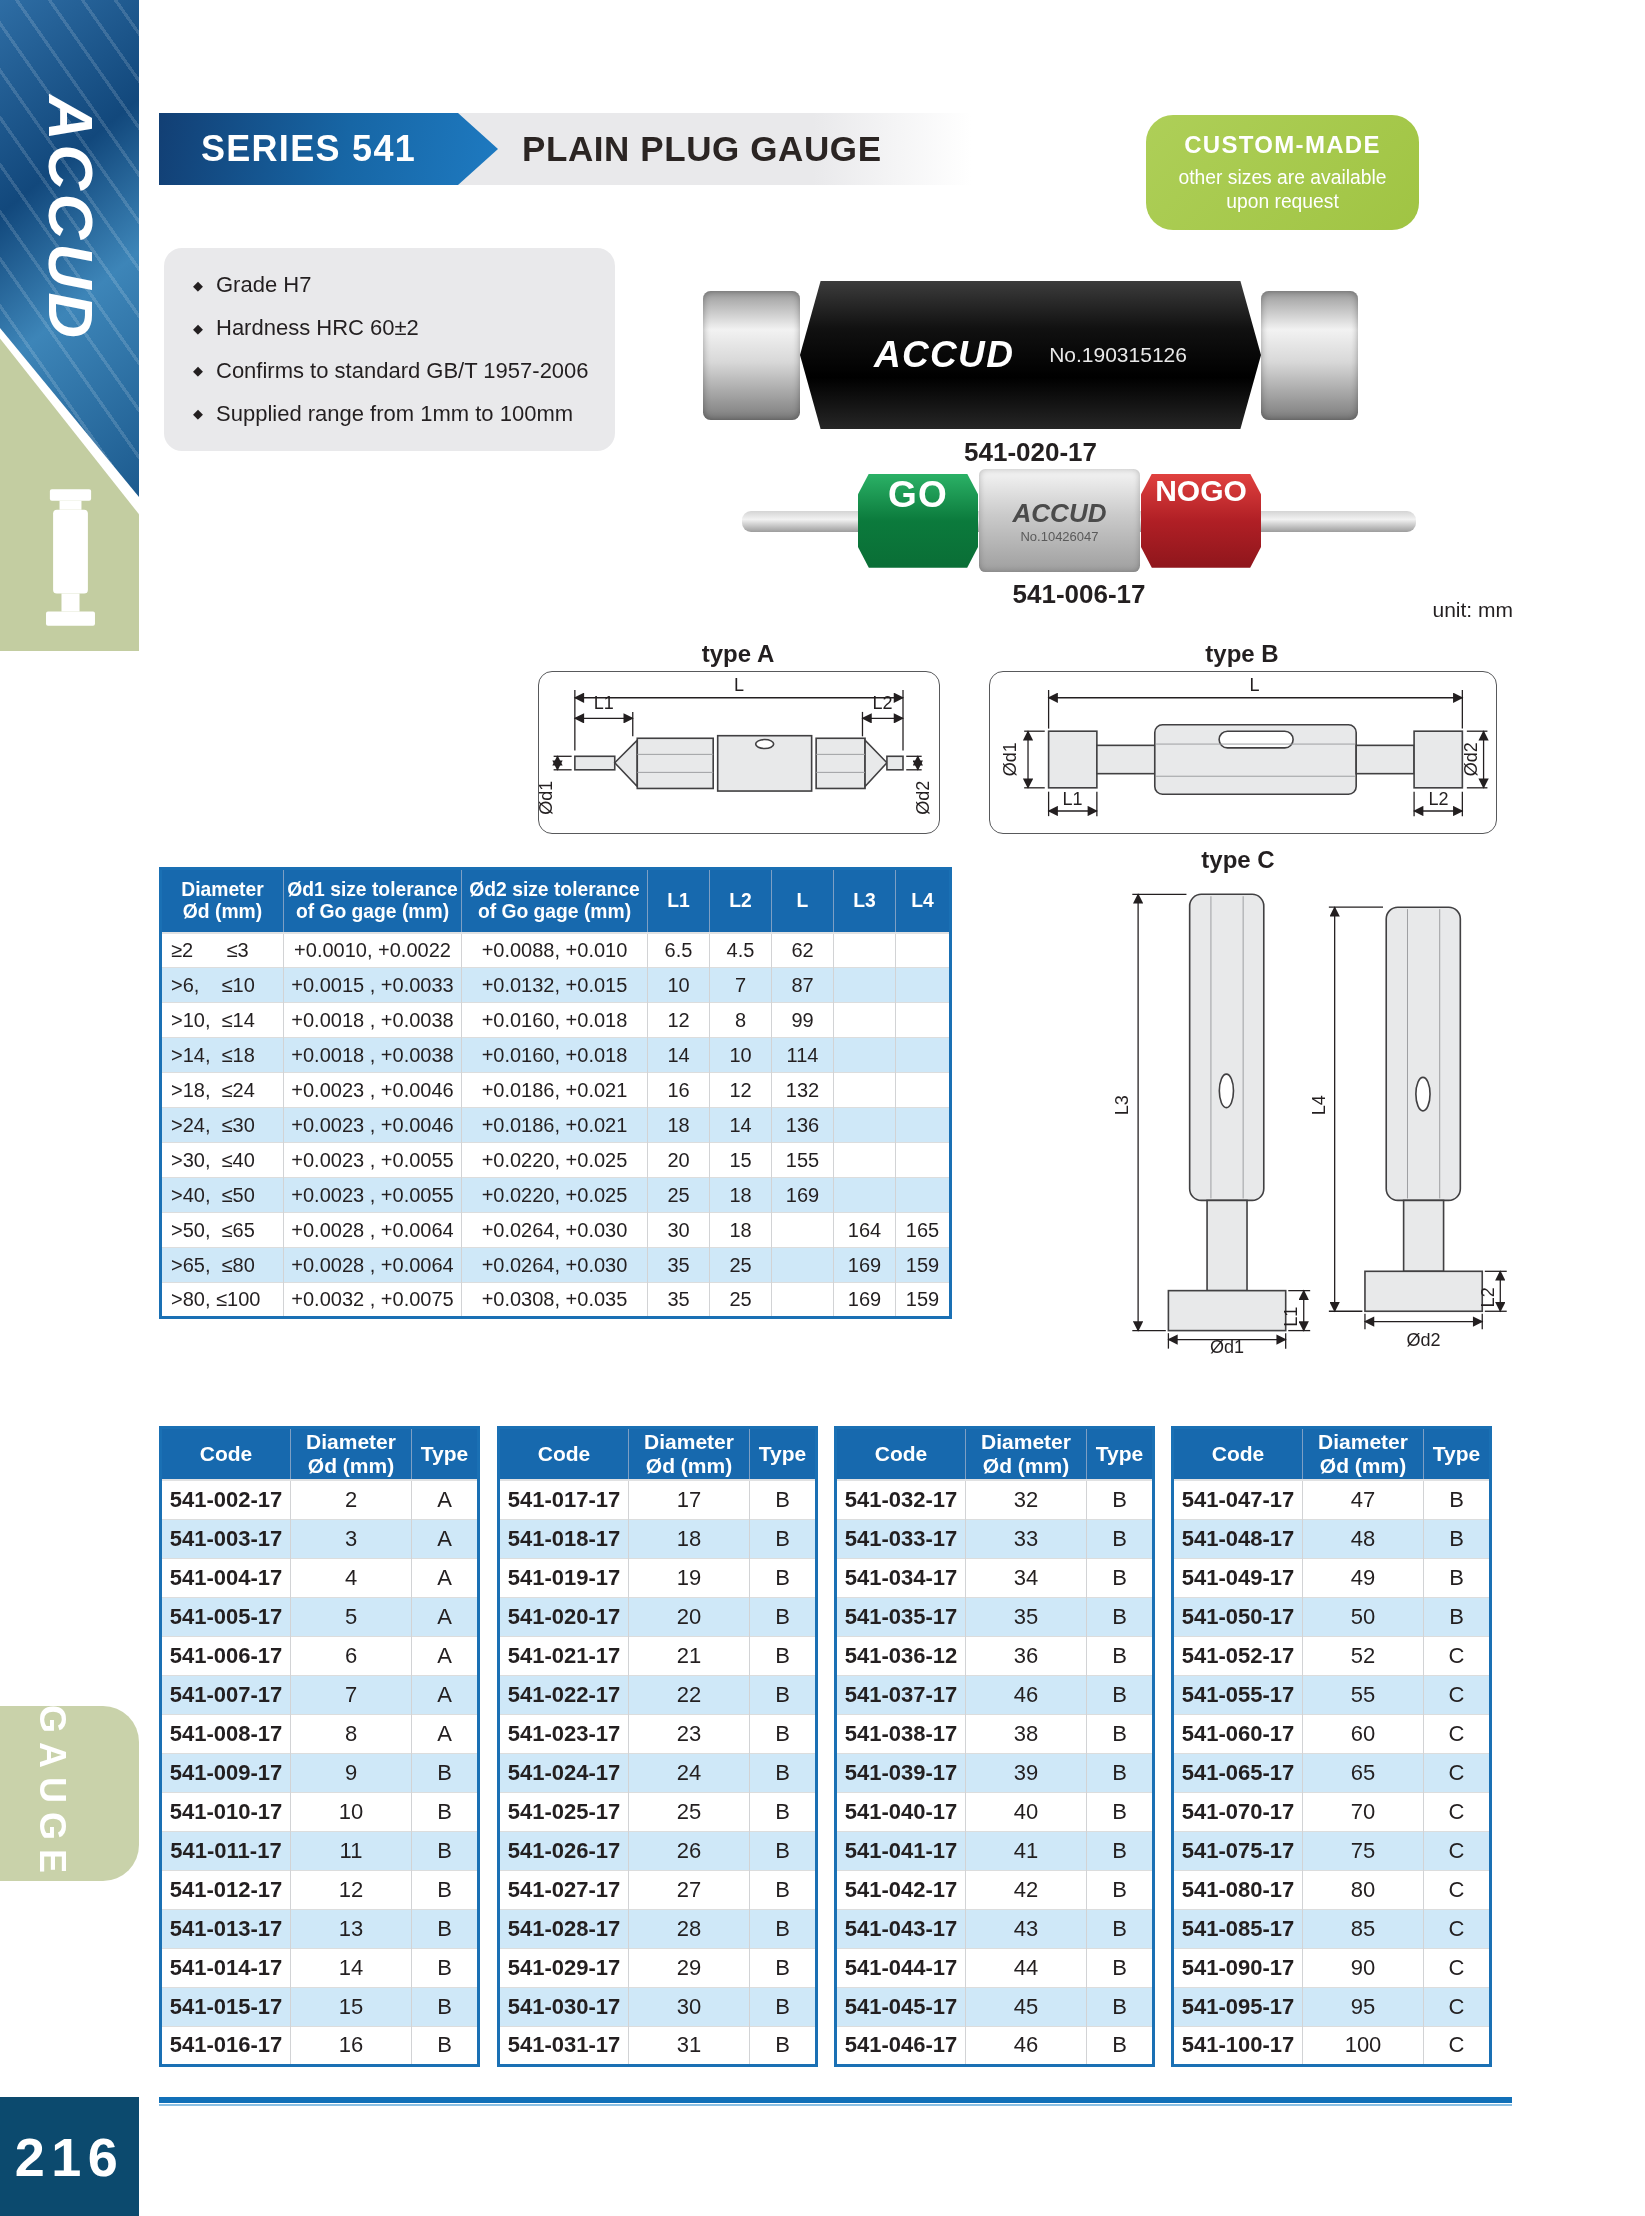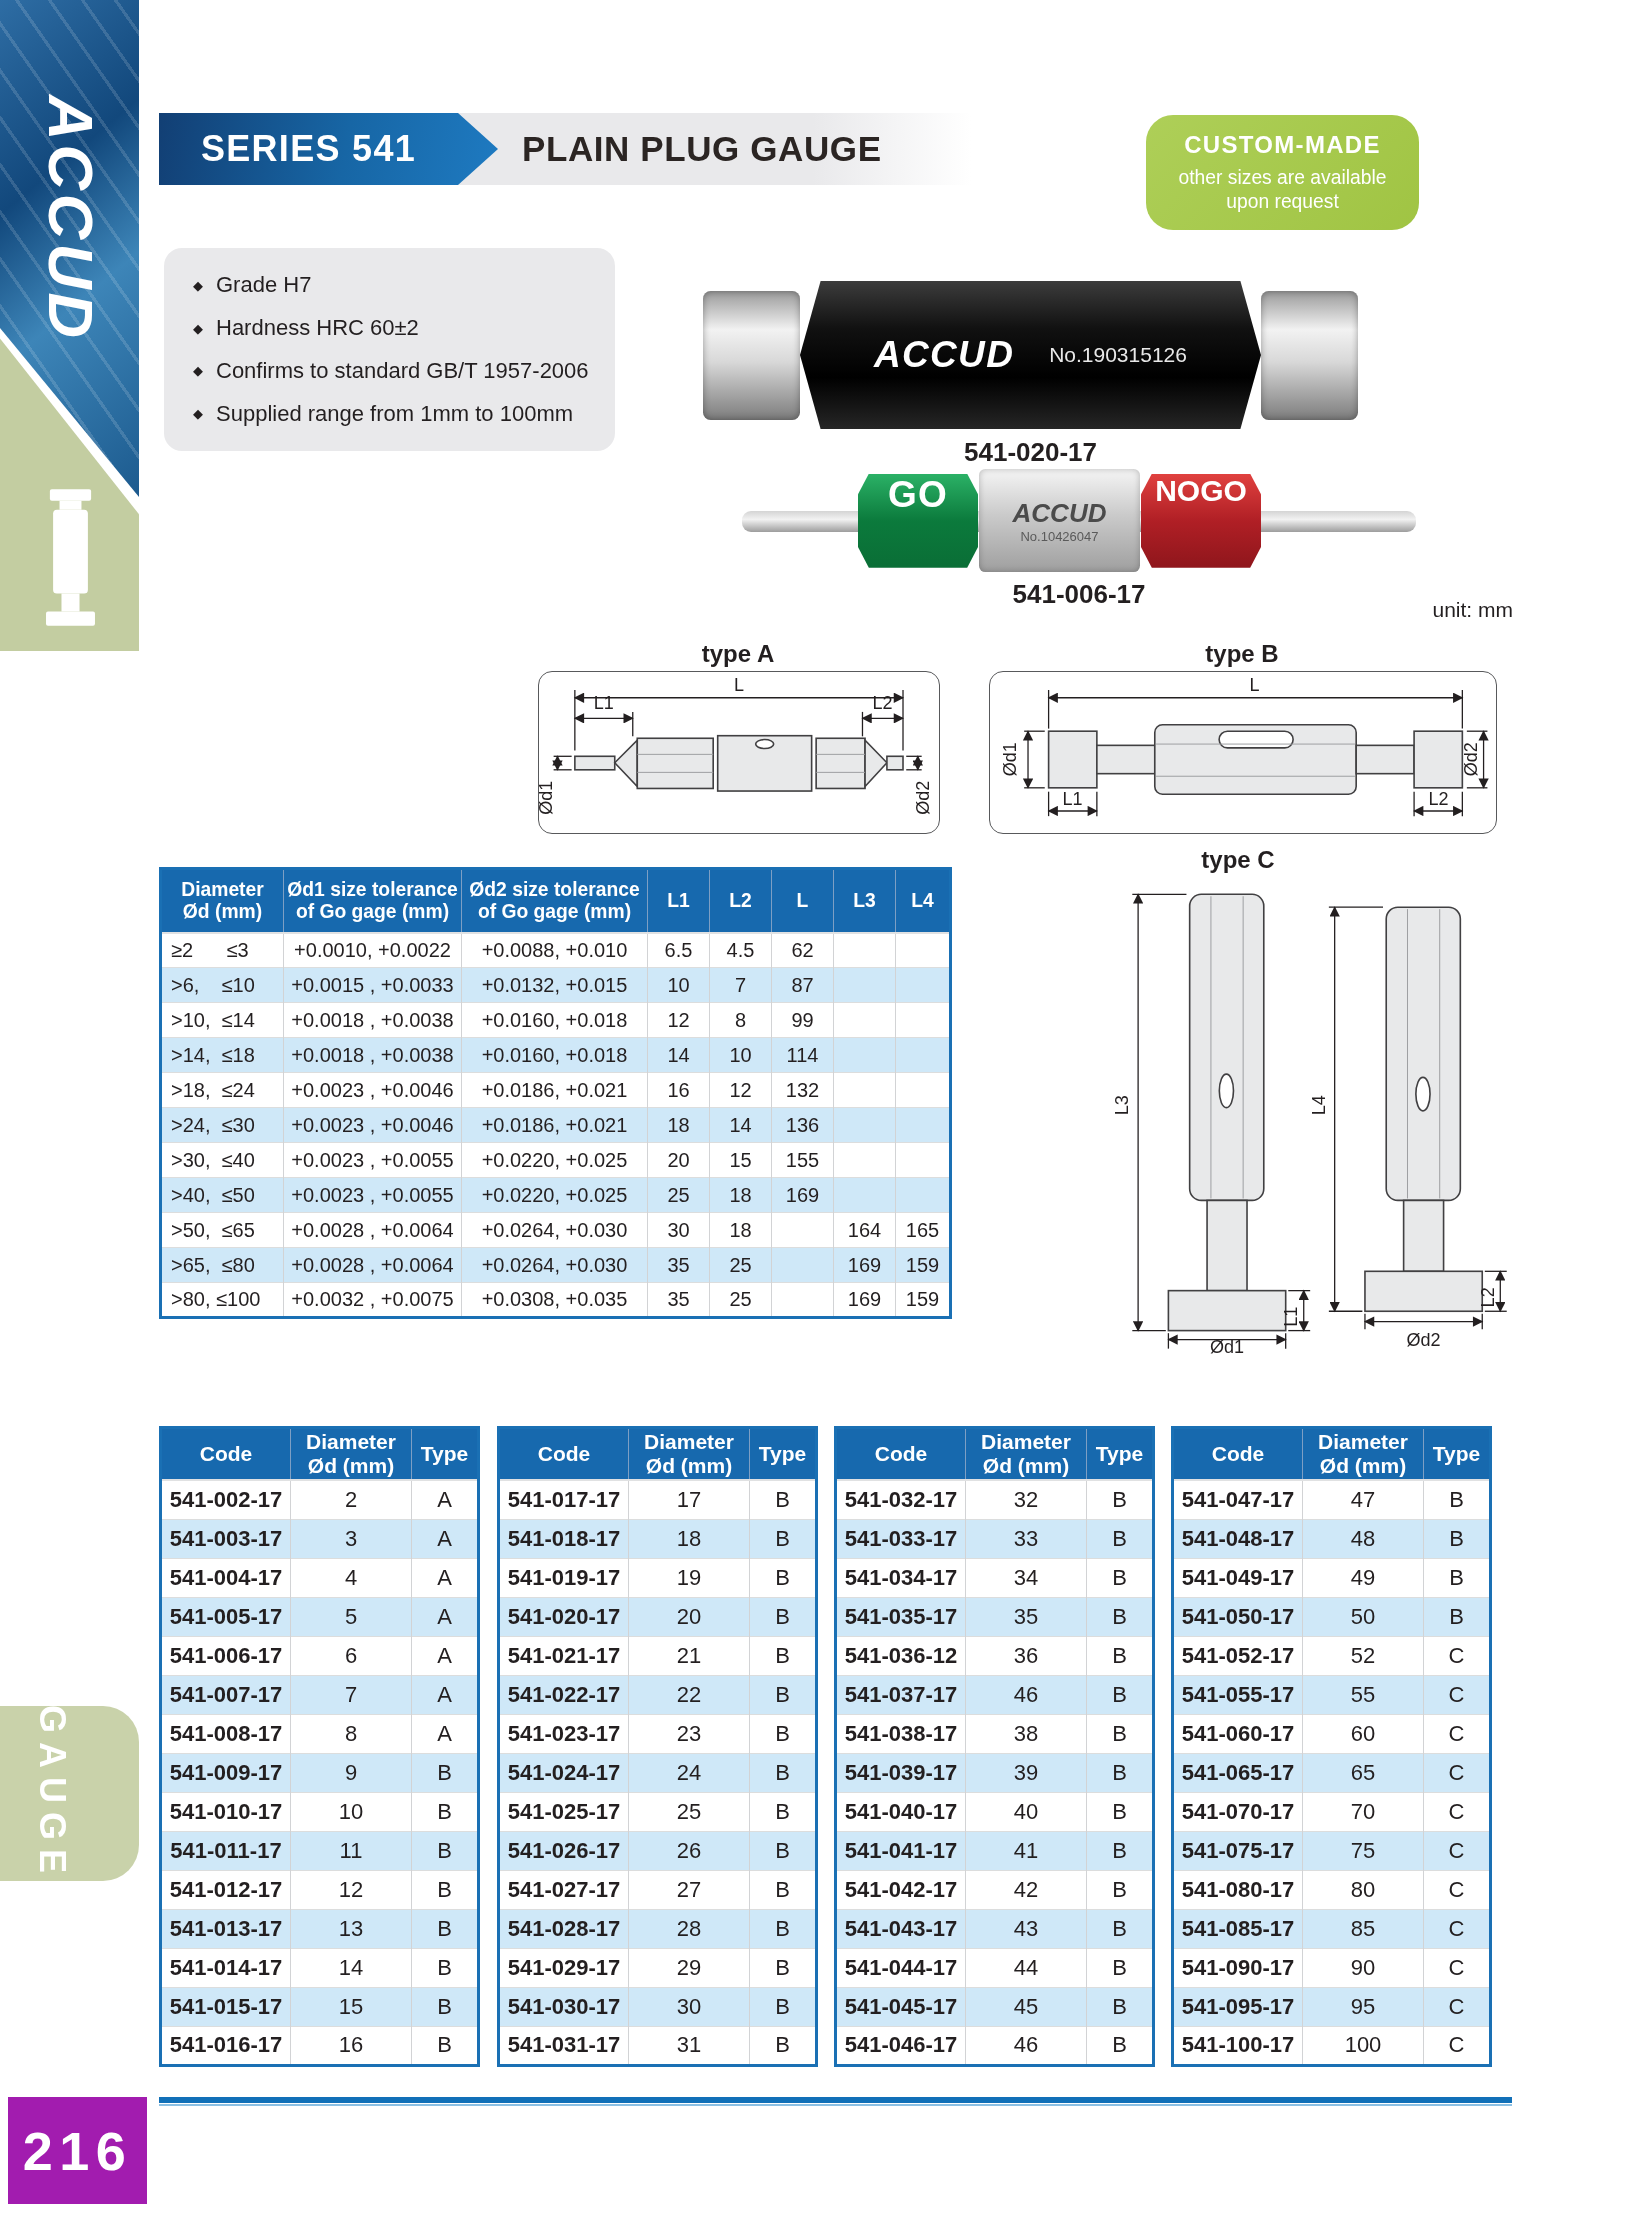--- a/index.html
+++ b/index.html
@@ -15,21 +15,21 @@
      background:repeating-linear-gradient(55deg,rgba(255,255,255,.14) 0 3.2px,rgba(255,255,255,0) 3.2px 27px);}
   .side-green{left:0;top:0;width:139px;height:651px;background:#c3cda1;
      clip-path:polygon(0 52%,100% 79%,100% 100%,0 100%);}
   .brand-logo{left:19.3px;top:76px;width:103px;height:284px;display:flex;align-items:center;justify-content:center;}
   .brand-logo span{writing-mode:vertical-rl;font-size:63px;font-weight:800;font-style:italic;
      color:#ffffff;letter-spacing:3.9px;line-height:1;}
   .side-icon{left:37px;top:489px;width:67px;height:151px;}
   .gauge-tab{left:-36px;top:1706px;width:175px;height:175px;border-radius:36px;background:#c9d2aa;
      display:flex;align-items:center;justify-content:center;}
   .gauge-tab span{writing-mode:vertical-rl;color:#fff;font-weight:700;font-size:36px;letter-spacing:9px;}
-  .page-num{left:8px;top:2097px;width:139px;height:107px;background:#a21caf;display:flex;
+  .page-num{left:0;top:2097px;width:139px;height:119px;background:#0c4a6e;display:flex;
      align-items:center;justify-content:center;color:#fff;font-size:54px;letter-spacing:6.4px;font-weight:600;}
 
   
   .title-bar{left:445px;top:113px;width:526px;height:72px;
      background:linear-gradient(90deg,#e9e9eb 0%,#e9e9eb 70%,rgba(233,233,235,0) 100%);}
   .series-banner{left:159px;top:113px;width:339px;height:72px;
      background:linear-gradient(100deg,#123f74 0%,#1766a5 55%,#1e7ac1 100%);
      clip-path:polygon(0 0,299px 0,339px 50%,299px 100%,0 100%);
      display:flex;align-items:center;}
   .series-banner span{width:299px;text-align:center;color:#fff;font-size:36px;font-weight:700;letter-spacing:1.3px;}

